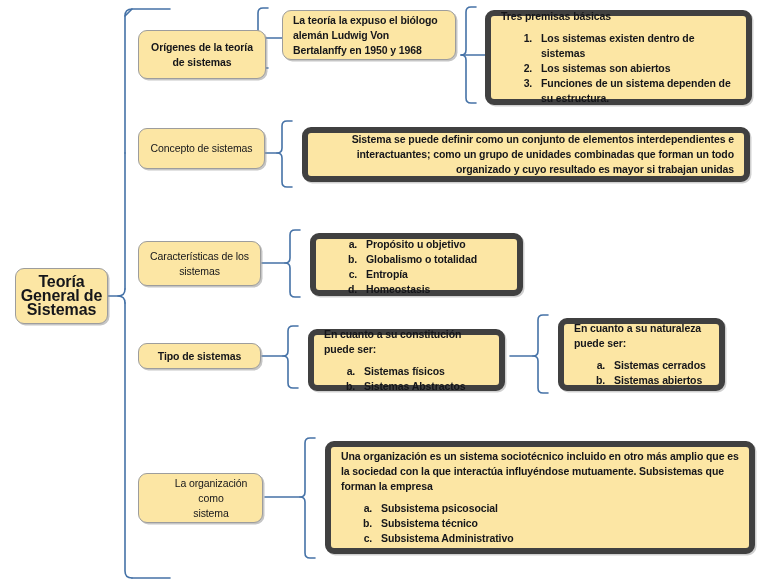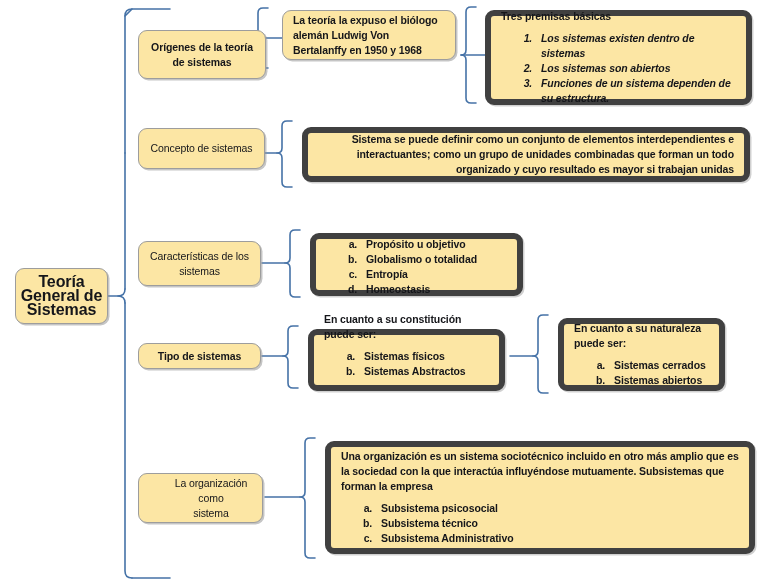--- a/index.html
+++ b/index.html
@@ -90,31 +90,31 @@
   #b-concepto   { top: 128px; width: 127px; height: 41px; }
   #b-caract     { top: 241px; width: 123px; height: 45px; }
   #b-tipo       { top: 343px; width: 123px; height: 26px; }
   #b-organiz    { top: 473px; width: 125px; height: 50px; padding-left: 31px; }
 
   
   #d-teoria     { left: 282px; top: 10px;  width: 174px; height: 50px; }
   #d-premisas   { left: 485px; top: 10px;  width: 267px; height: 95px; }
   #d-sistema    { left: 302px; top: 127px; width: 448px; height: 55px; text-align: right; }
   #d-caract     { left: 310px; top: 233px; width: 213px; height: 63px; }
-  #d-constit    { left: 308px; top: 329px; width: 197px; height: 62px; justify-content: flex-end; }
+  #d-constit    { left: 308px; top: 329px; width: 197px; height: 62px; }
   #d-naturaleza { left: 558px; top: 318px; width: 167px; height: 73px; }
   #d-organiz    { left: 325px; top: 441px; width: 430px; height: 113px; }
 
   
   ol.listing {
     margin: 4px 0 0 0;
     padding-left: 34px;
   }
   ol.listing.alpha  { list-style-type: lower-alpha; }
-  ol.listing.num    { list-style-type: decimal; font-style: italic; }
+  ol.listing.num    { list-style-type: decimal; }
   ol.listing li {
     padding-left: 6px;
     margin: 0 0 0 0;
     line-height: 15px;
   }
   ol.listing li::marker { font-weight: bold; }
 
   p.para {
     margin: 0;
   }

